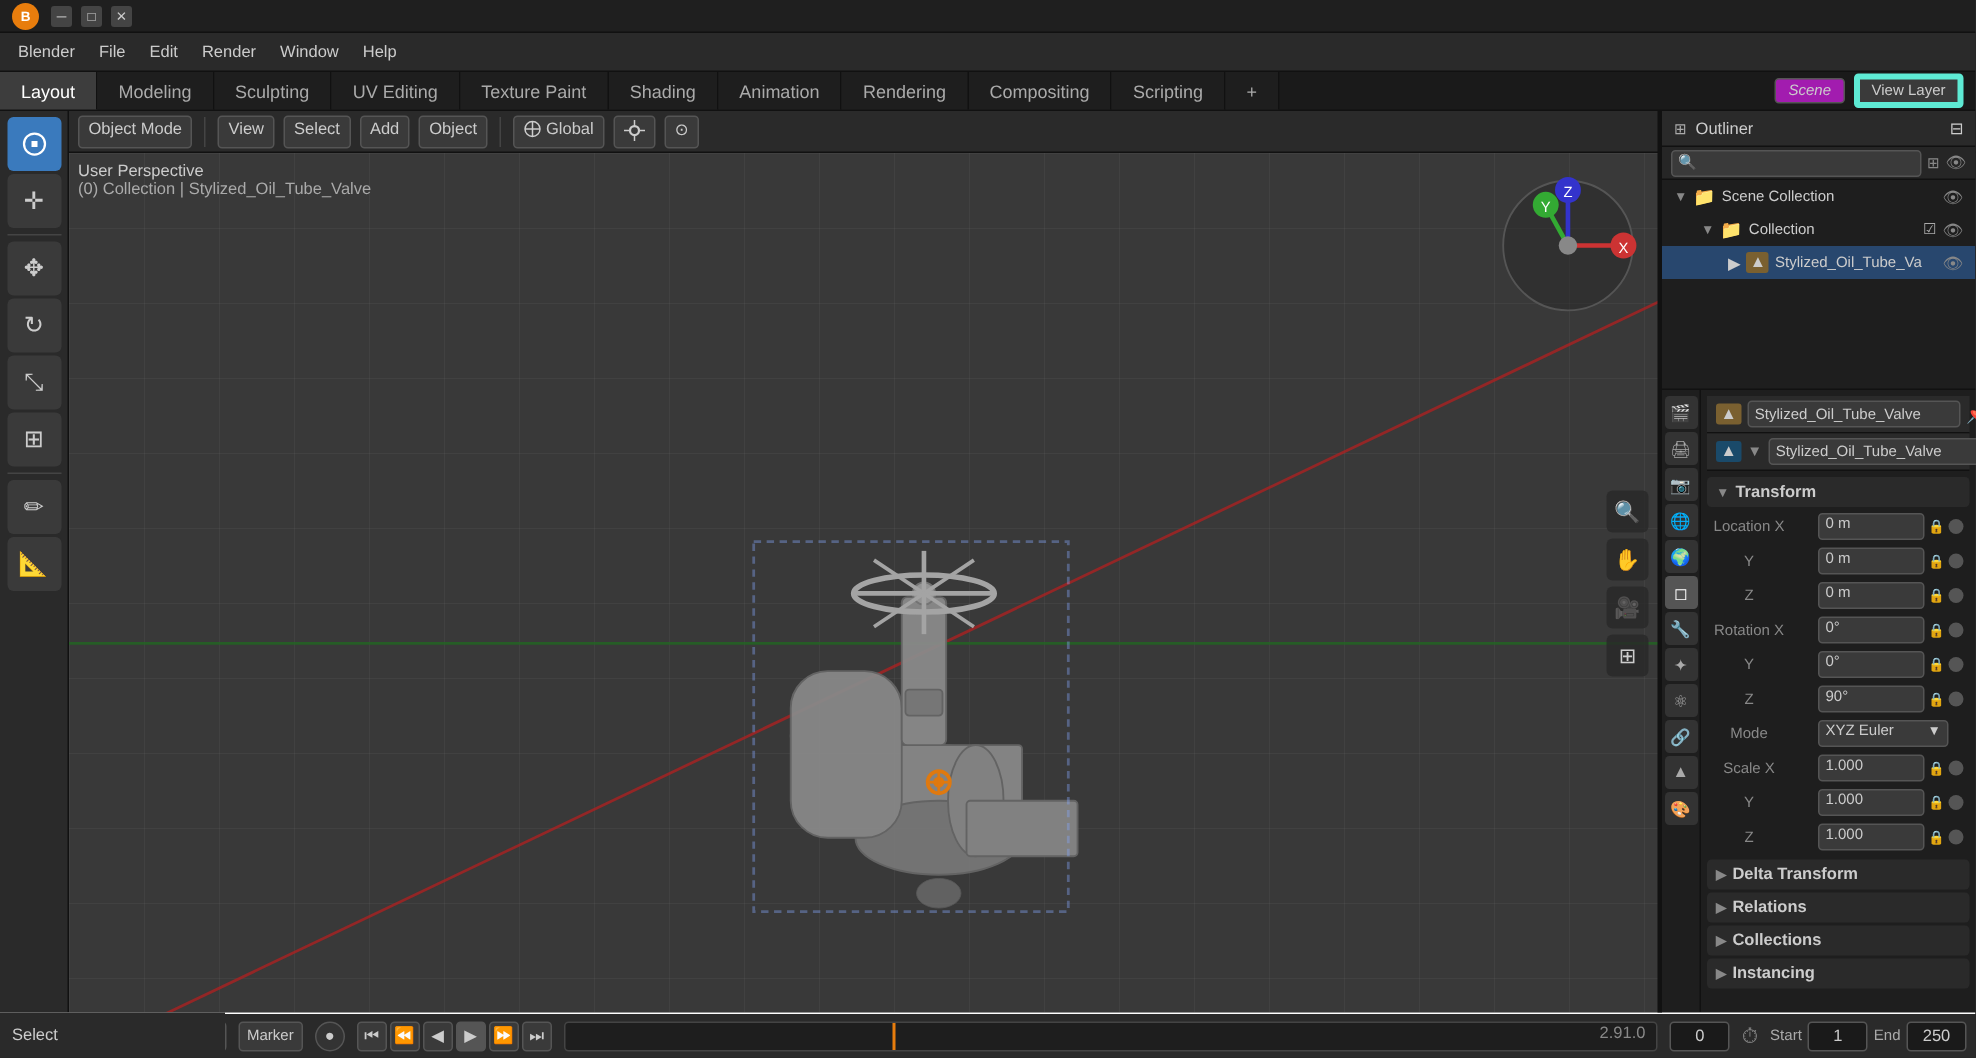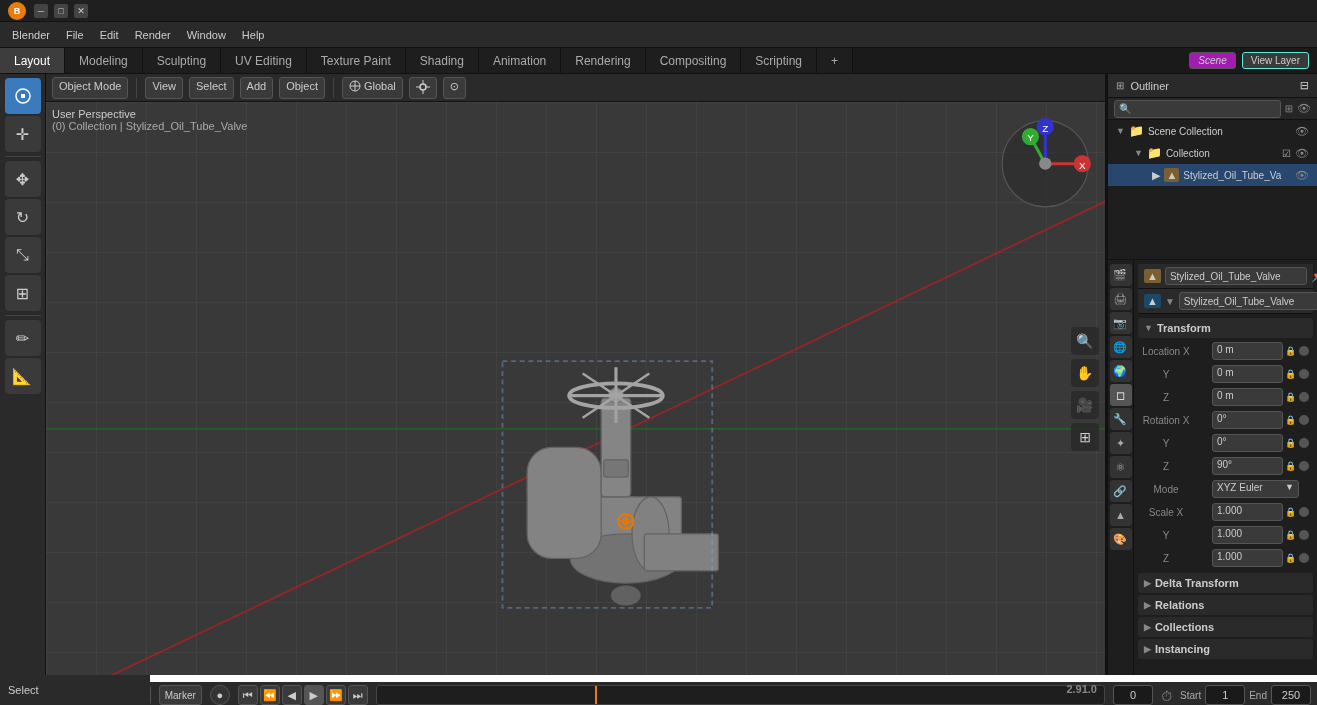--- a/index.html
+++ b/index.html
@@ -321,24 +321,24 @@
       font-size: 10px;
       height: 18px;
     }
 
     
     #timeline {
       position: absolute;
       bottom: 0; left: 0; right: 0;
       height: 30px;
       background: #2a2a2a;
-      border-top: 7px solid #ffffff;
+      border-top: 1px solid #ffffff;
       display: flex;
-      align-items: flex-end;
-      padding: 0 6px;
+      align-items: center;
+      padding: 12px 6px;
       gap: 8px;
       z-index: 97;
     }
     .timeline-btn {
       background: #3a3a3a;
       border: 1px solid #555;
       color: #ccc;
       border-radius: 3px;
       font-size: 10px;
       padding: 1px 5px;
@@ -408,21 +408,20 @@
     
     #version {
       position: absolute;
       bottom: 0; right: 212px;
       height: 30px;
       display: flex; align-items: center;
       padding: 16px 8px;
       font-size: 11px;
       color: #888;
       z-index: 98;
-      font-weight: bold;
     }
 
     
     .viewport-3d {
       position: absolute;
       inset: 0;
     }
 
     
     .rpanel-divider {
@@ -484,21 +483,21 @@
   <div class="workspace-tab">UV Editing</div>
   <div class="workspace-tab">Texture Paint</div>
   <div class="workspace-tab">Shading</div>
   <div class="workspace-tab">Animation</div>
   <div class="workspace-tab">Rendering</div>
   <div class="workspace-tab">Compositing</div>
   <div class="workspace-tab">Scripting</div>
   <div class="workspace-tab">+</div>
   <div style="flex:1; display:flex; align-items:center; justify-content:flex-end; padding-right:8px; gap:6px;">
     <span style="background:#a21caf;border:1px solid #555;border-radius:3px;padding:2px 8px;font-size:10px;color:#ccc;font-style:italic;">Scene</span>
-    <span style="background:#3a3a3a;border:1px solid #5eead4;border-radius:3px;padding:2px 8px;font-size:10px;color:#ccc;">View Layer</span>
+    <span style="background:#3a3a3a;border:4px solid #5eead4;border-radius:3px;padding:2px 8px;font-size:10px;color:#ccc;">View Layer</span>
   </div>
 </div>
 
 <div id="left-toolbar">
   <div class="toolbar-btn" style="background:#3a7abd;color:white;">
     <svg width="18" height="18" viewBox="0 0 18 18" fill="none">
         <circle cx="9" cy="9" r="7" stroke="white" stroke-width="1.5"></circle>
         <rect x="7" y="7" width="4" height="4" fill="white"></rect>
       </svg>
   </div>

